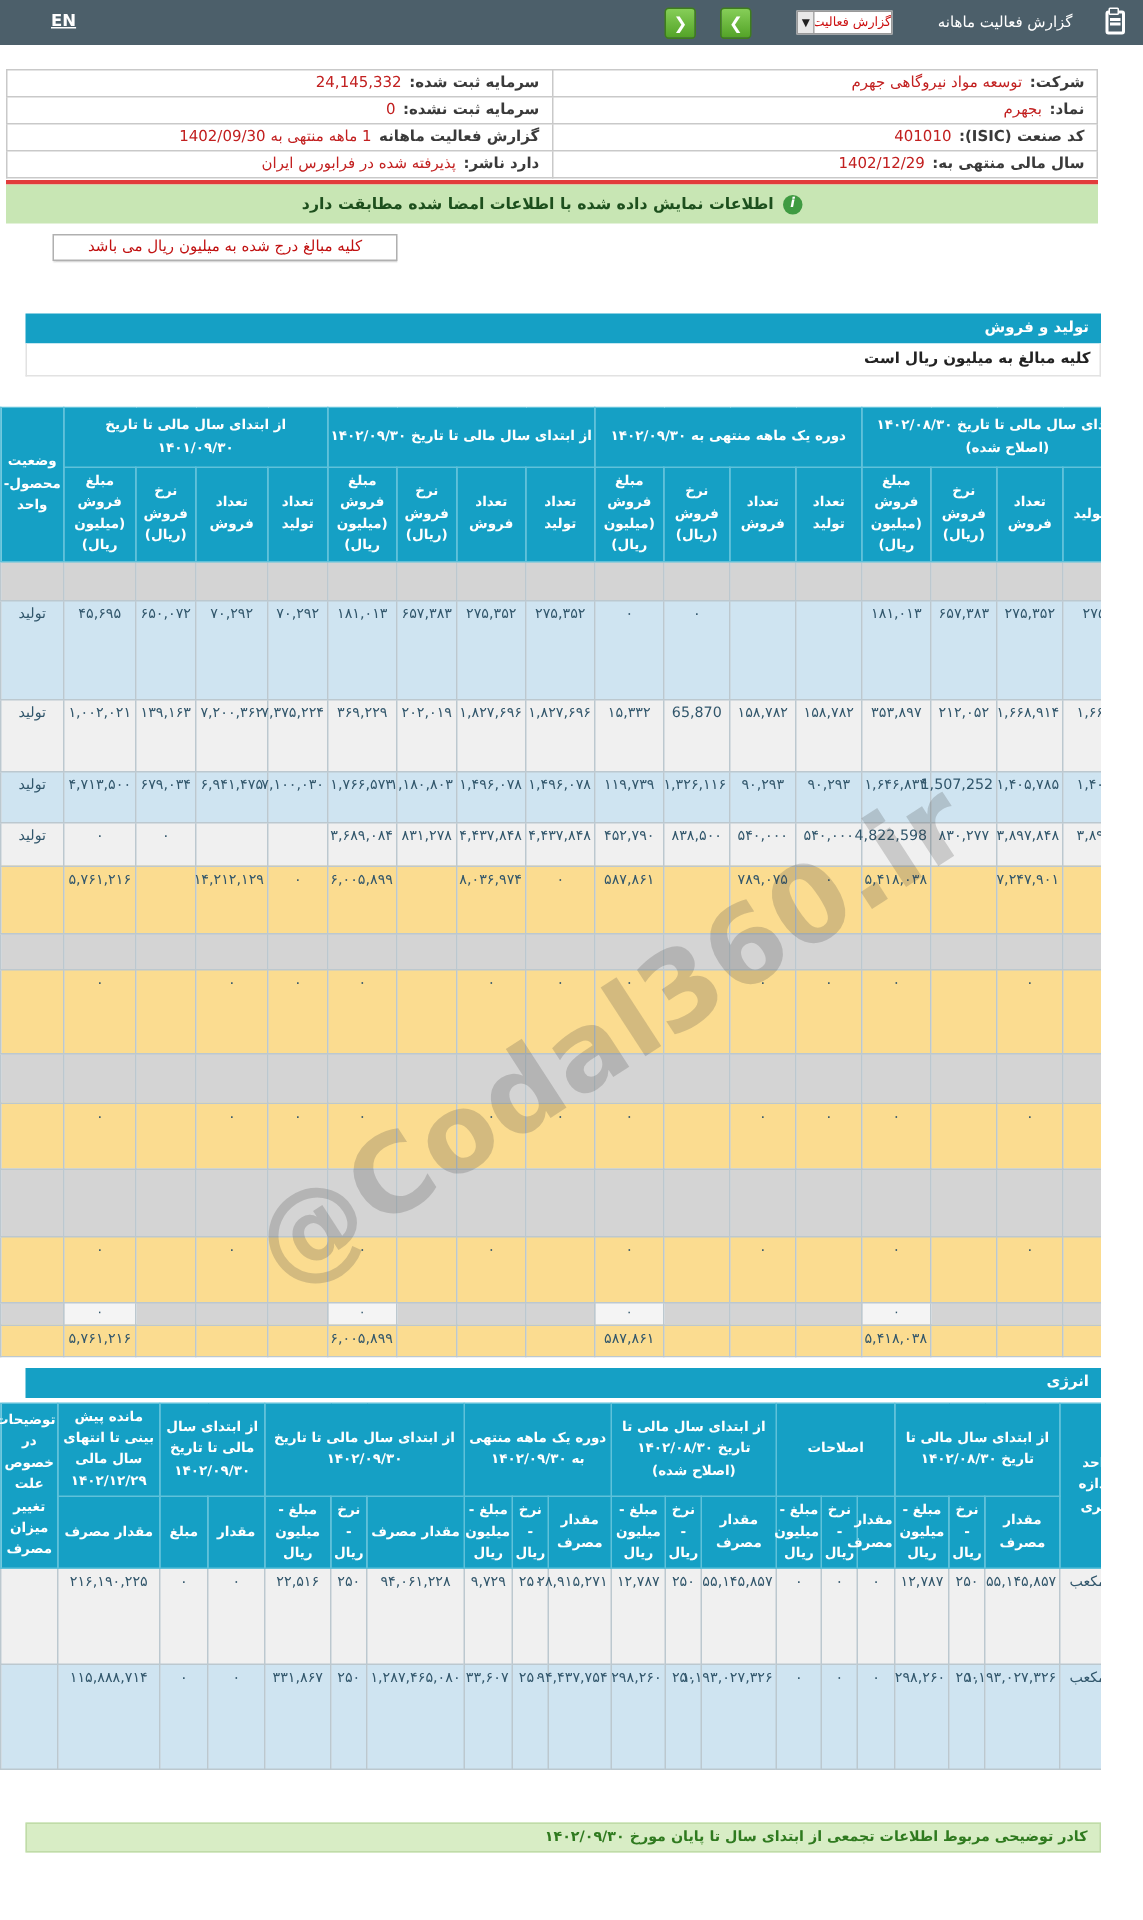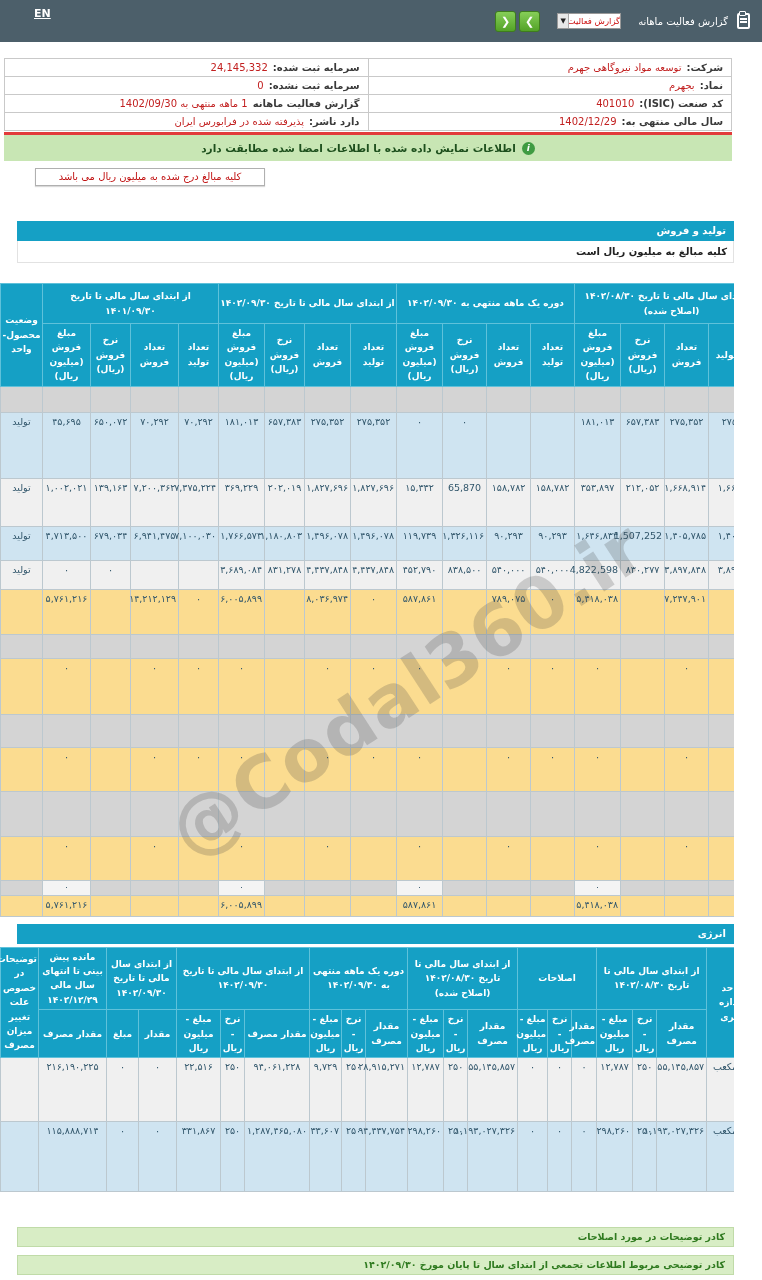--- a/index.html
+++ b/index.html
@@ -1,21 +1,21 @@
 <!DOCTYPE html>
 <html lang="fa" dir="rtl"><head>
 <meta charset="utf-8">
 <style>
   * { margin:0; padding:0; box-sizing:border-box; }
   html,body { width:762px; }
   body { height:1280px; overflow:hidden; background:#fff; position:relative;
          font-family:"DejaVu Sans", sans-serif; direction:rtl; }
   
-  .topbar { height:42px; background:#4c5f6a; position:relative; display:flex;
-            align-items:center; justify-content:flex-start; padding:0 10px; gap:3px; }
+  .topbar { height:30px; background:#4c5f6a; position:relative; display:flex;
+            align-items:center; justify-content:flex-start; padding:0 10px; gap:16px; }
   .en-link { position:absolute; left:34px; top:7px; color:#fff; font-size:11px;
              font-weight:bold; text-decoration:underline; direction:ltr; }
   .clip-icon { width:13px; height:16px; border:2px solid #fff; border-radius:2px; position:relative; margin-right:2px;}
   .clip-icon:before { content:""; position:absolute; top:-4px; right:2px; width:5px; height:3px;
                       background:#4c5f6a; border:1.5px solid #fff; border-radius:1px;}
   .clip-icon:after { content:""; position:absolute; top:3px; right:1px; left:1px; height:1.5px;
                      background:#fff; box-shadow:0 3px 0 #fff;}
   .topbar-title { color:#fff; font-size:10px; margin:0 6px 0 14px; }
   .report-select { width:64px; height:16px; background:#fff; display:flex; align-items:center;
                    border:1px solid #999; margin-left:14px; }
@@ -548,17 +548,16 @@
           <td>۰</td>
           <td>۰</td>
           <td>۱۱۵,۸۸۸,۷۱۴</td>
           <td></td>
         </tr>
       </tbody>
     </table>
   </div>
 
 <div class="comments" id="comments">
-    <div class="cbar">کادر توضیحات در مورد اصلاحات</div>
     <div class="cbar">کادر توضیحی مربوط اطلاعات تجمعی از ابتدای سال تا پایان مورخ ۱۴۰۲/۰۹/۳۰</div>
   </div>
 
 <div class="watermark">@Codal360.ir</div>
 
 </body></html>

